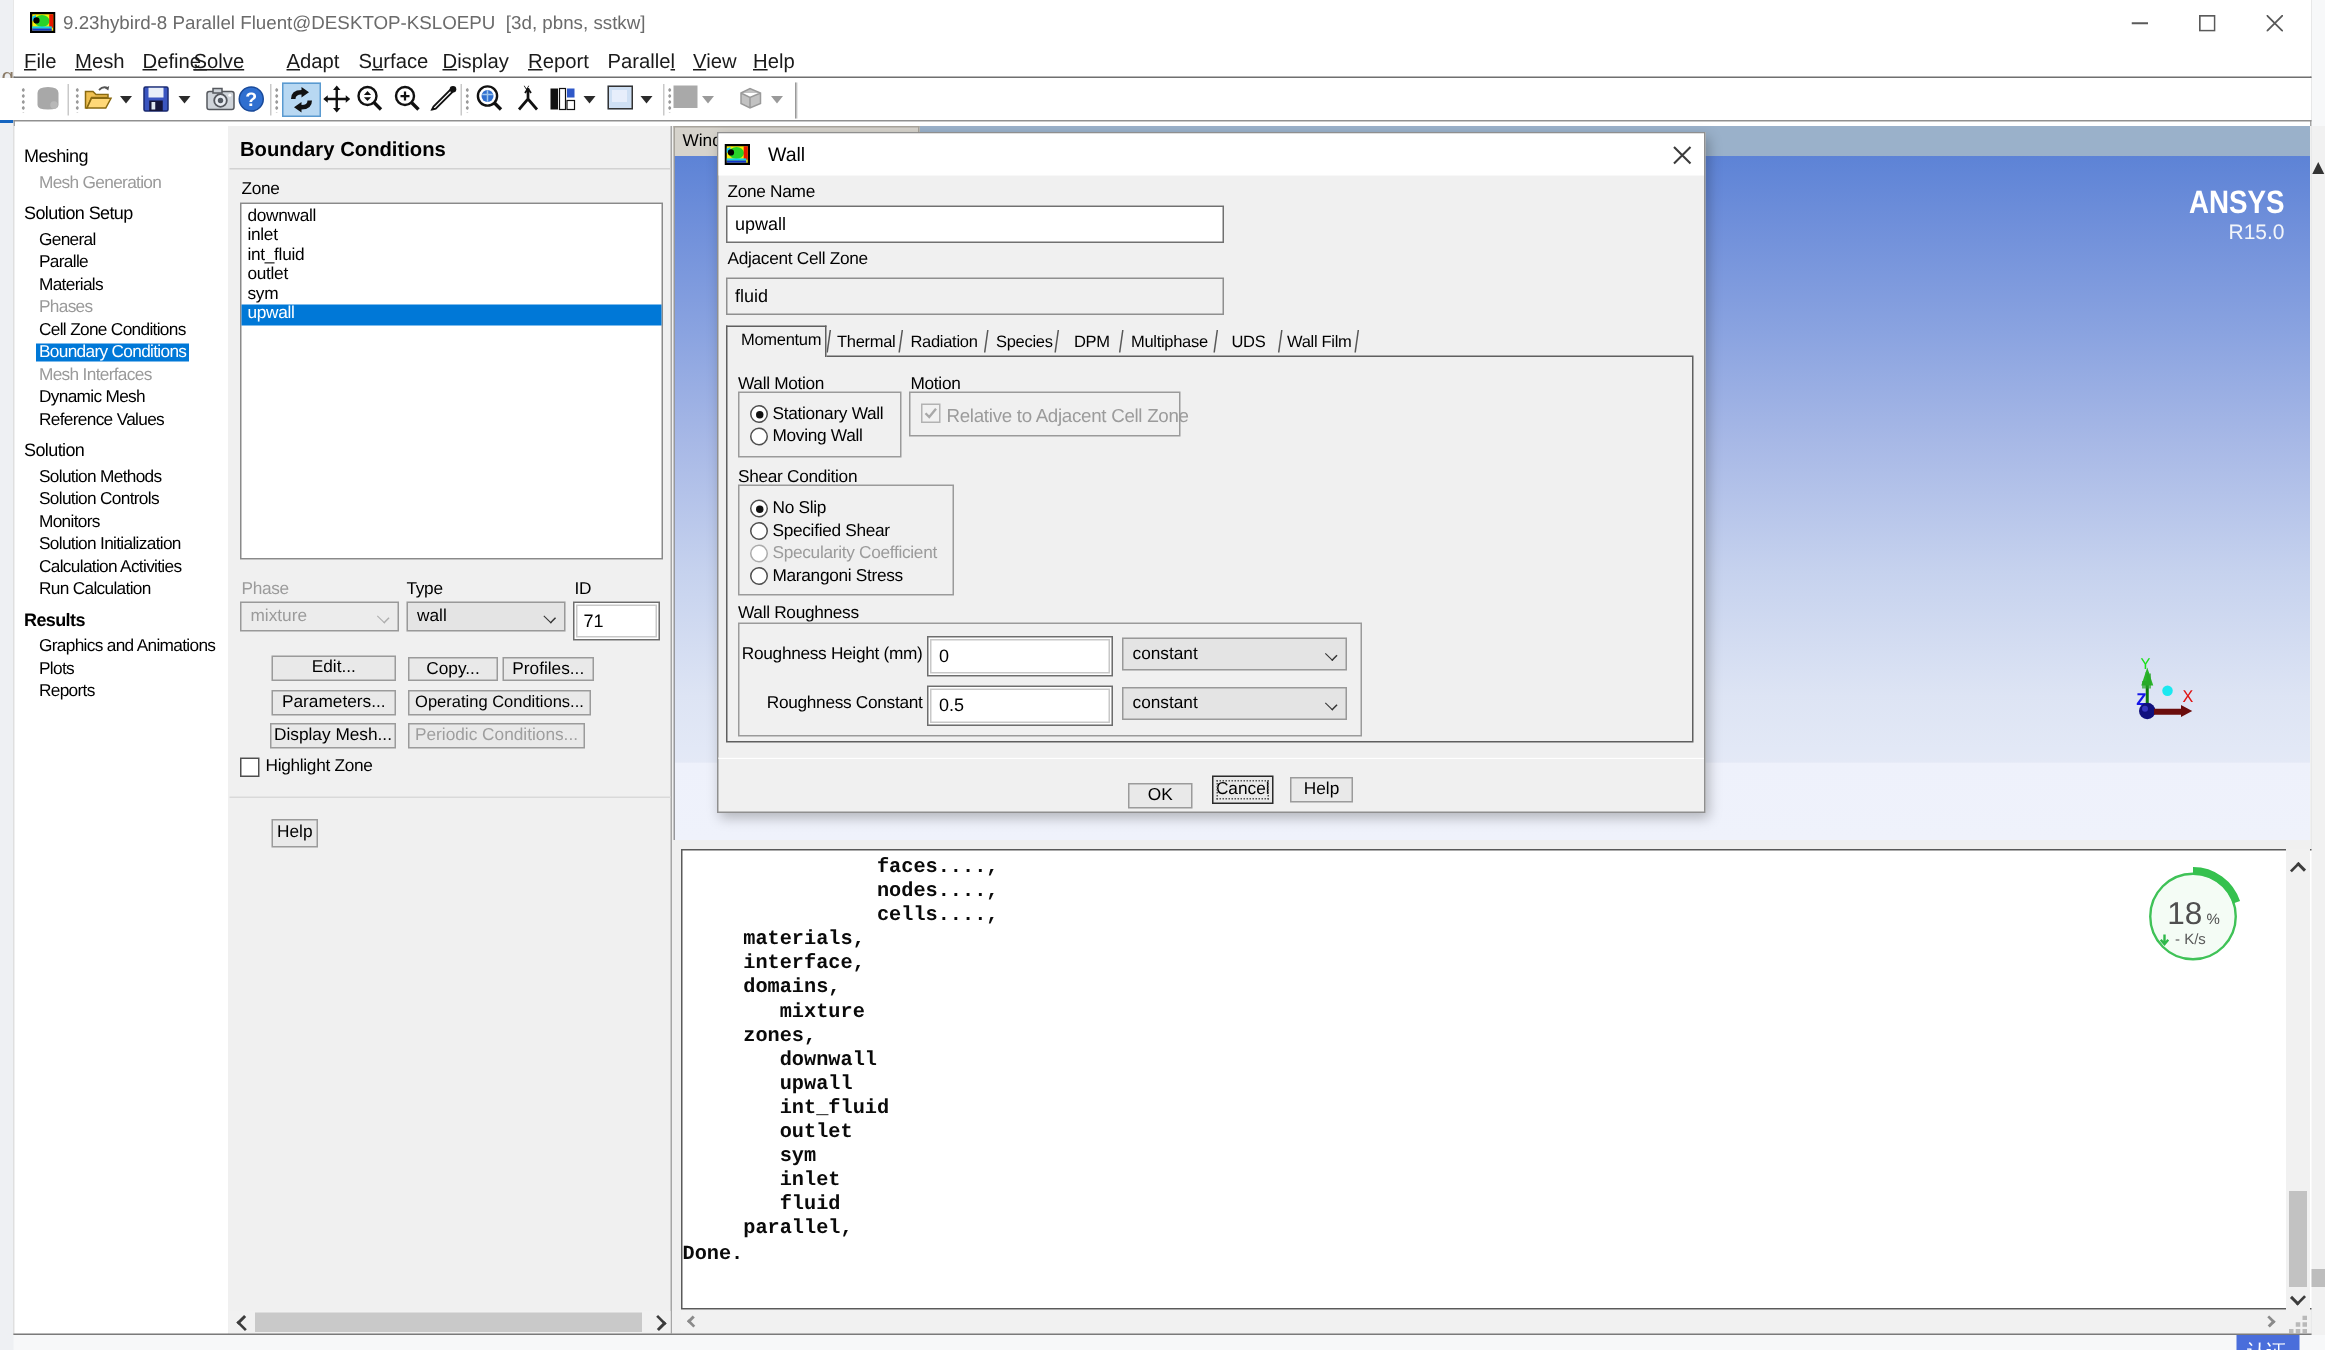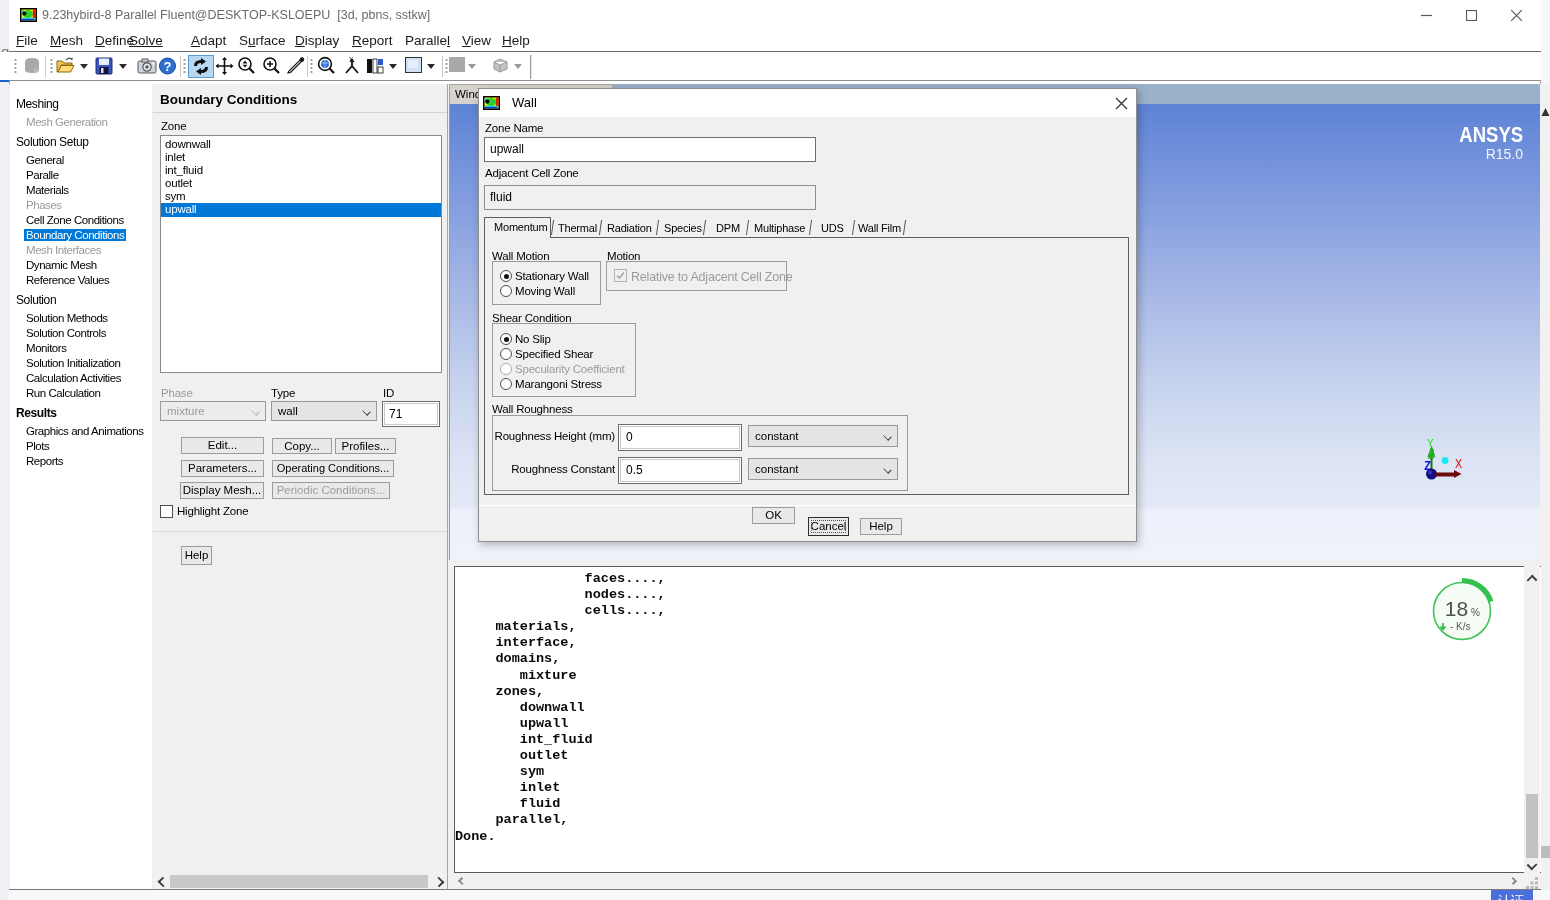--- a/index.html
+++ b/index.html
@@ -402,21 +402,21 @@
     <div class="lbl" style="left:13px;top:314px;">Wall Roughness</div>
     <div class="groupbox" style="left:13px;top:326px;width:416px;height:76px;"></div>
     <div class="lbl" style="left:2px;top:341px;width:134px;text-align:right;font-size:11.5px;">Roughness Height (mm)</div>
     <div class="a" style="left:139px;top:335px;width:124px;height:27px;background:#fff;border:1px solid #6d6d6d;box-shadow:inset 0 0 0 1px #fff, inset 0 0 0 2px #c8c8c8;font-size:12px;line-height:25px;padding-left:7px;">0</div>
     <div class="combo" style="left:269px;top:336px;width:150px;height:22px;line-height:20px;">constant<span class="chev" style="top:7px;"></span></div>
     <div class="lbl" style="left:2px;top:374px;width:134px;text-align:right;font-size:11.5px;">Roughness Constant</div>
     <div class="a" style="left:139px;top:368px;width:124px;height:27px;background:#fff;border:1px solid #6d6d6d;box-shadow:inset 0 0 0 1px #fff, inset 0 0 0 2px #c8c8c8;font-size:12px;line-height:25px;padding-left:7px;">0.5</div>
     <div class="combo" style="left:269px;top:369px;width:150px;height:22px;line-height:20px;">constant<span class="chev" style="top:7px;"></span></div>
 
     <div class="a" style="left:0;top:416px;width:657px;height:1px;background:#d8d8d8;border-bottom:1px solid #fff;"></div>
-    <div class="btn" style="left:253px;top:418px;width:43px;height:17px;line-height:15px;">OK</div>
+    <div class="btn" style="left:253px;top:433px;width:43px;height:17px;line-height:15px;">OK</div>
     <div class="btn" style="left:309px;top:428px;width:41px;height:19px;line-height:17px;border-color:#2b2b2b;outline:1px dotted #555;outline-offset:-4px;">Cancel</div>
     <div class="btn" style="left:361px;top:429px;width:42px;height:17px;line-height:15px;">Help</div>
   </div>
 
   <div class="a" style="left:9px;top:889px;width:1532px;height:1px;background:#7a7a7a;"></div>
   <div class="a" id="pw">
     <svg width="76" height="76" viewBox="0 0 76 76">
       <circle cx="38" cy="38" r="36" fill="#fff" opacity="0.85"></circle>
       <circle cx="38" cy="38" r="29" fill="#f4fcf5"></circle>
       <circle cx="38" cy="38" r="28.5" fill="none" stroke="#3fc257" stroke-width="1.6"></circle>

